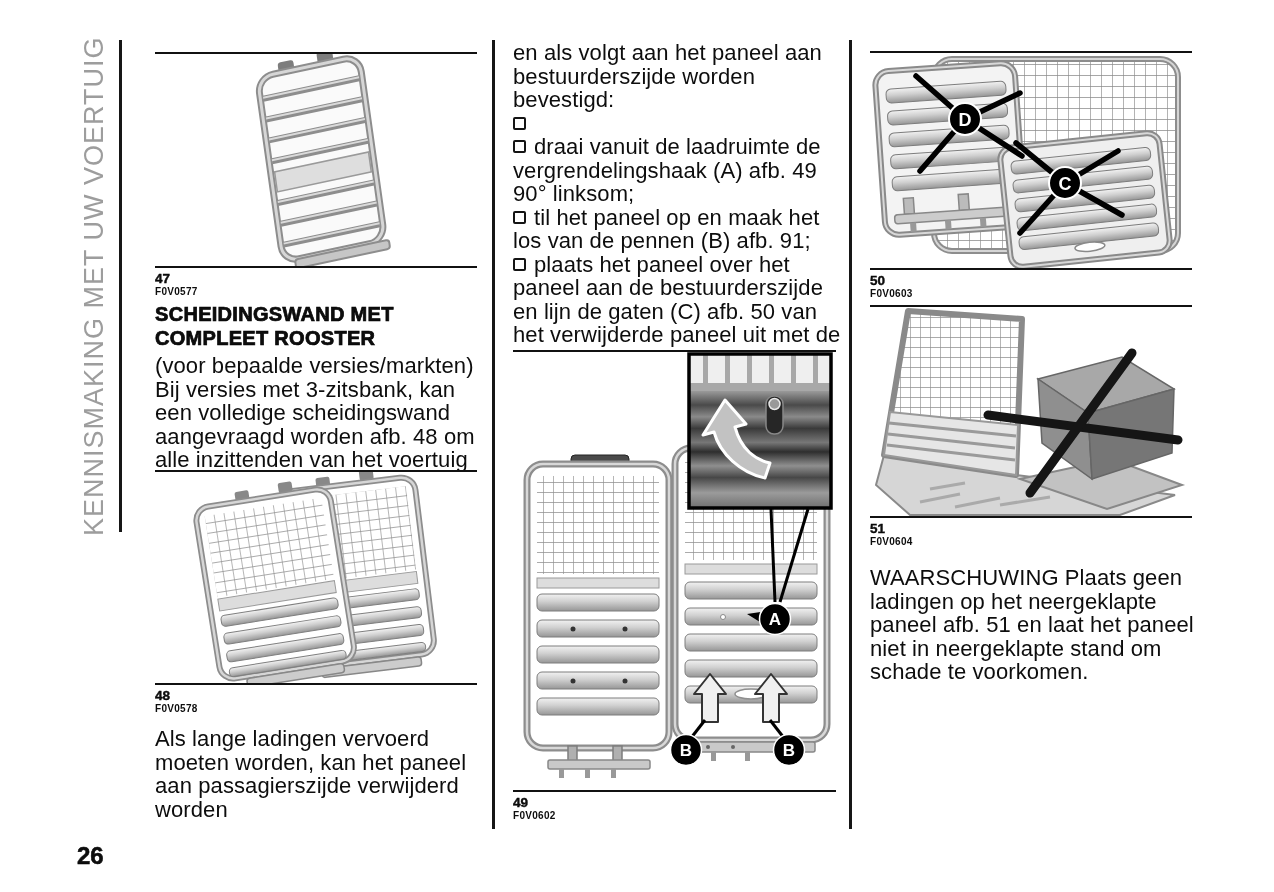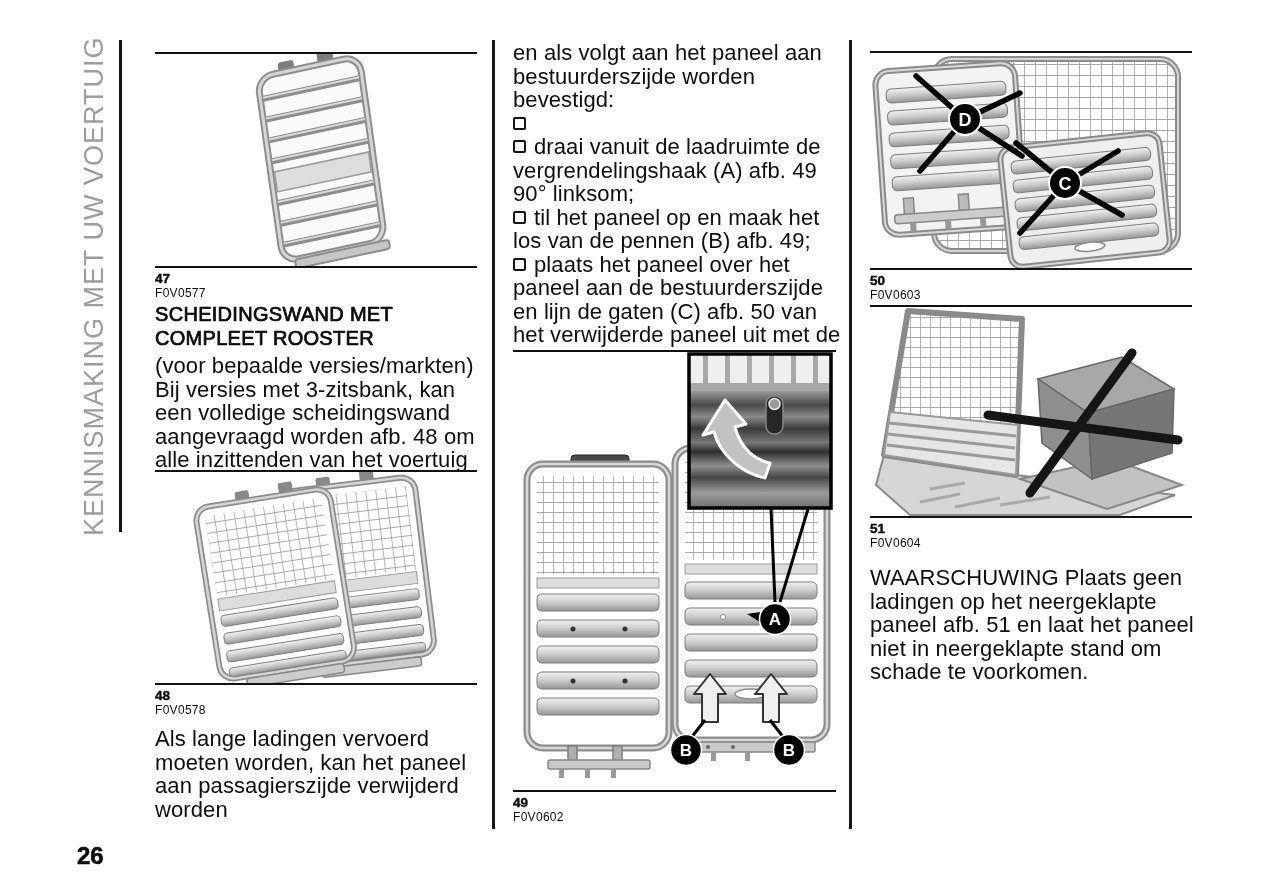--- a/index.html
+++ b/index.html
@@ -7,23 +7,23 @@
   .abs{position:absolute;}
   .sidebar-label{left:80px;top:46px;height:490px;writing-mode:vertical-rl;transform:rotate(180deg);
     font-size:27px;line-height:1.1;color:#9d9d9d;letter-spacing:1px;white-space:nowrap;}
   .sidebar-rule{left:119px;top:40px;width:3px;height:492px;background:#161616;}
   .col-divider{top:40px;width:2.5px;height:789px;background:#161616;}
   .page-number{left:77px;top:842px;font-size:24px;font-weight:bold;-webkit-text-stroke:0.5px #000;}
   .figure{border-top:2.5px solid #111;background:#fff;}
   .figure svg{display:block;}
   .fig-caption{border-top:2.5px solid #111;display:flex;justify-content:space-between;align-items:flex-start;padding-top:3px;flex-direction:column;}
   .fig-num{font-size:13.5px;font-weight:bold;-webkit-text-stroke:0.4px #000;}
-  .fig-code{font-size:12px;font-weight:normal;letter-spacing:0.3px;}
+  .fig-code{font-size:10px;font-weight:bold;letter-spacing:0.3px;}
   .body-text{font-size:22px;line-height:23.5px;letter-spacing:0.1px;}
-  .section-title{font-size:20px;line-height:23.5px;font-weight:normal;letter-spacing:0.3px;-webkit-text-stroke:0.7px #000;margin:0 0 4px 0;}
+  .section-title{font-size:20px;line-height:23.5px;font-weight:bold;letter-spacing:0.3px;-webkit-text-stroke:0.7px #000;margin:0 0 4px 0;}
   .sq{display:inline-block;width:9px;height:9px;border:2px solid #141414;border-radius:2px;margin-right:8px;position:relative;top:-1px;}
   svg text{font-family:"Liberation Sans",sans-serif;font-weight:bold;fill:#fff;}
 </style>
 </head>
 <body>
 
 <svg width="0" height="0" style="position:absolute" aria-hidden="true">
   <defs>
     <pattern id="mesh10" patternUnits="userSpaceOnUse" width="10" height="10">
       <path d="M10 0H0V10" stroke="#8f8f8f" stroke-width="1.3" fill="none"></path>
@@ -137,21 +137,21 @@
     <span class="fig-code">F0V0578</span>
   </div>
 </div>
 
 <div class="abs body-text" style="left:155px;top:727px;width:326px;">Als lange ladingen vervoerd moeten worden, kan het paneel aan passagierszijde verwijderd worden</div>
 
 <div class="abs body-text" style="left:513px;top:41px;width:329px;">
   <div>en als volgt aan het paneel aan bestuurderszijde worden bevestigd:</div>
   <div><span class="sq"></span></div>
   <div><span class="sq"></span><span>draai vanuit de laadruimte de vergrendelingshaak (A) afb. 49 90° linksom;</span></div>
-  <div><span class="sq"></span><span>til het paneel op en maak het los van de pennen (B) afb. 49;</span></div>
+  <div><span class="sq"></span><span>til het paneel op en maak het los van de pennen (B) afb. 91;</span></div>
   <div><span class="sq"></span><span>plaats het paneel over het paneel aan de bestuurderszijde en lijn de gaten (C) afb. 50 van het verwijderde paneel uit met de borgpennen (D) afb. 50 op het paneel aan de bestuurderszijde.</span></div>
 </div>
 
 <div class="abs figure" style="left:513px;top:350px;width:323px;">
   <svg width="323" height="438" viewBox="0 0 323 438">
 
     <g>
       <rect x="58" y="103" width="58" height="13" rx="4" fill="#4a4a4a" stroke="#222" stroke-width="1"></rect>
       <rect x="14" y="112" width="142" height="284" rx="16" fill="#fff" stroke="#8d8d8d" stroke-width="7"></rect>
       <rect x="14" y="112" width="142" height="284" rx="16" fill="none" stroke="#d8d8d8" stroke-width="2.5"></rect>

